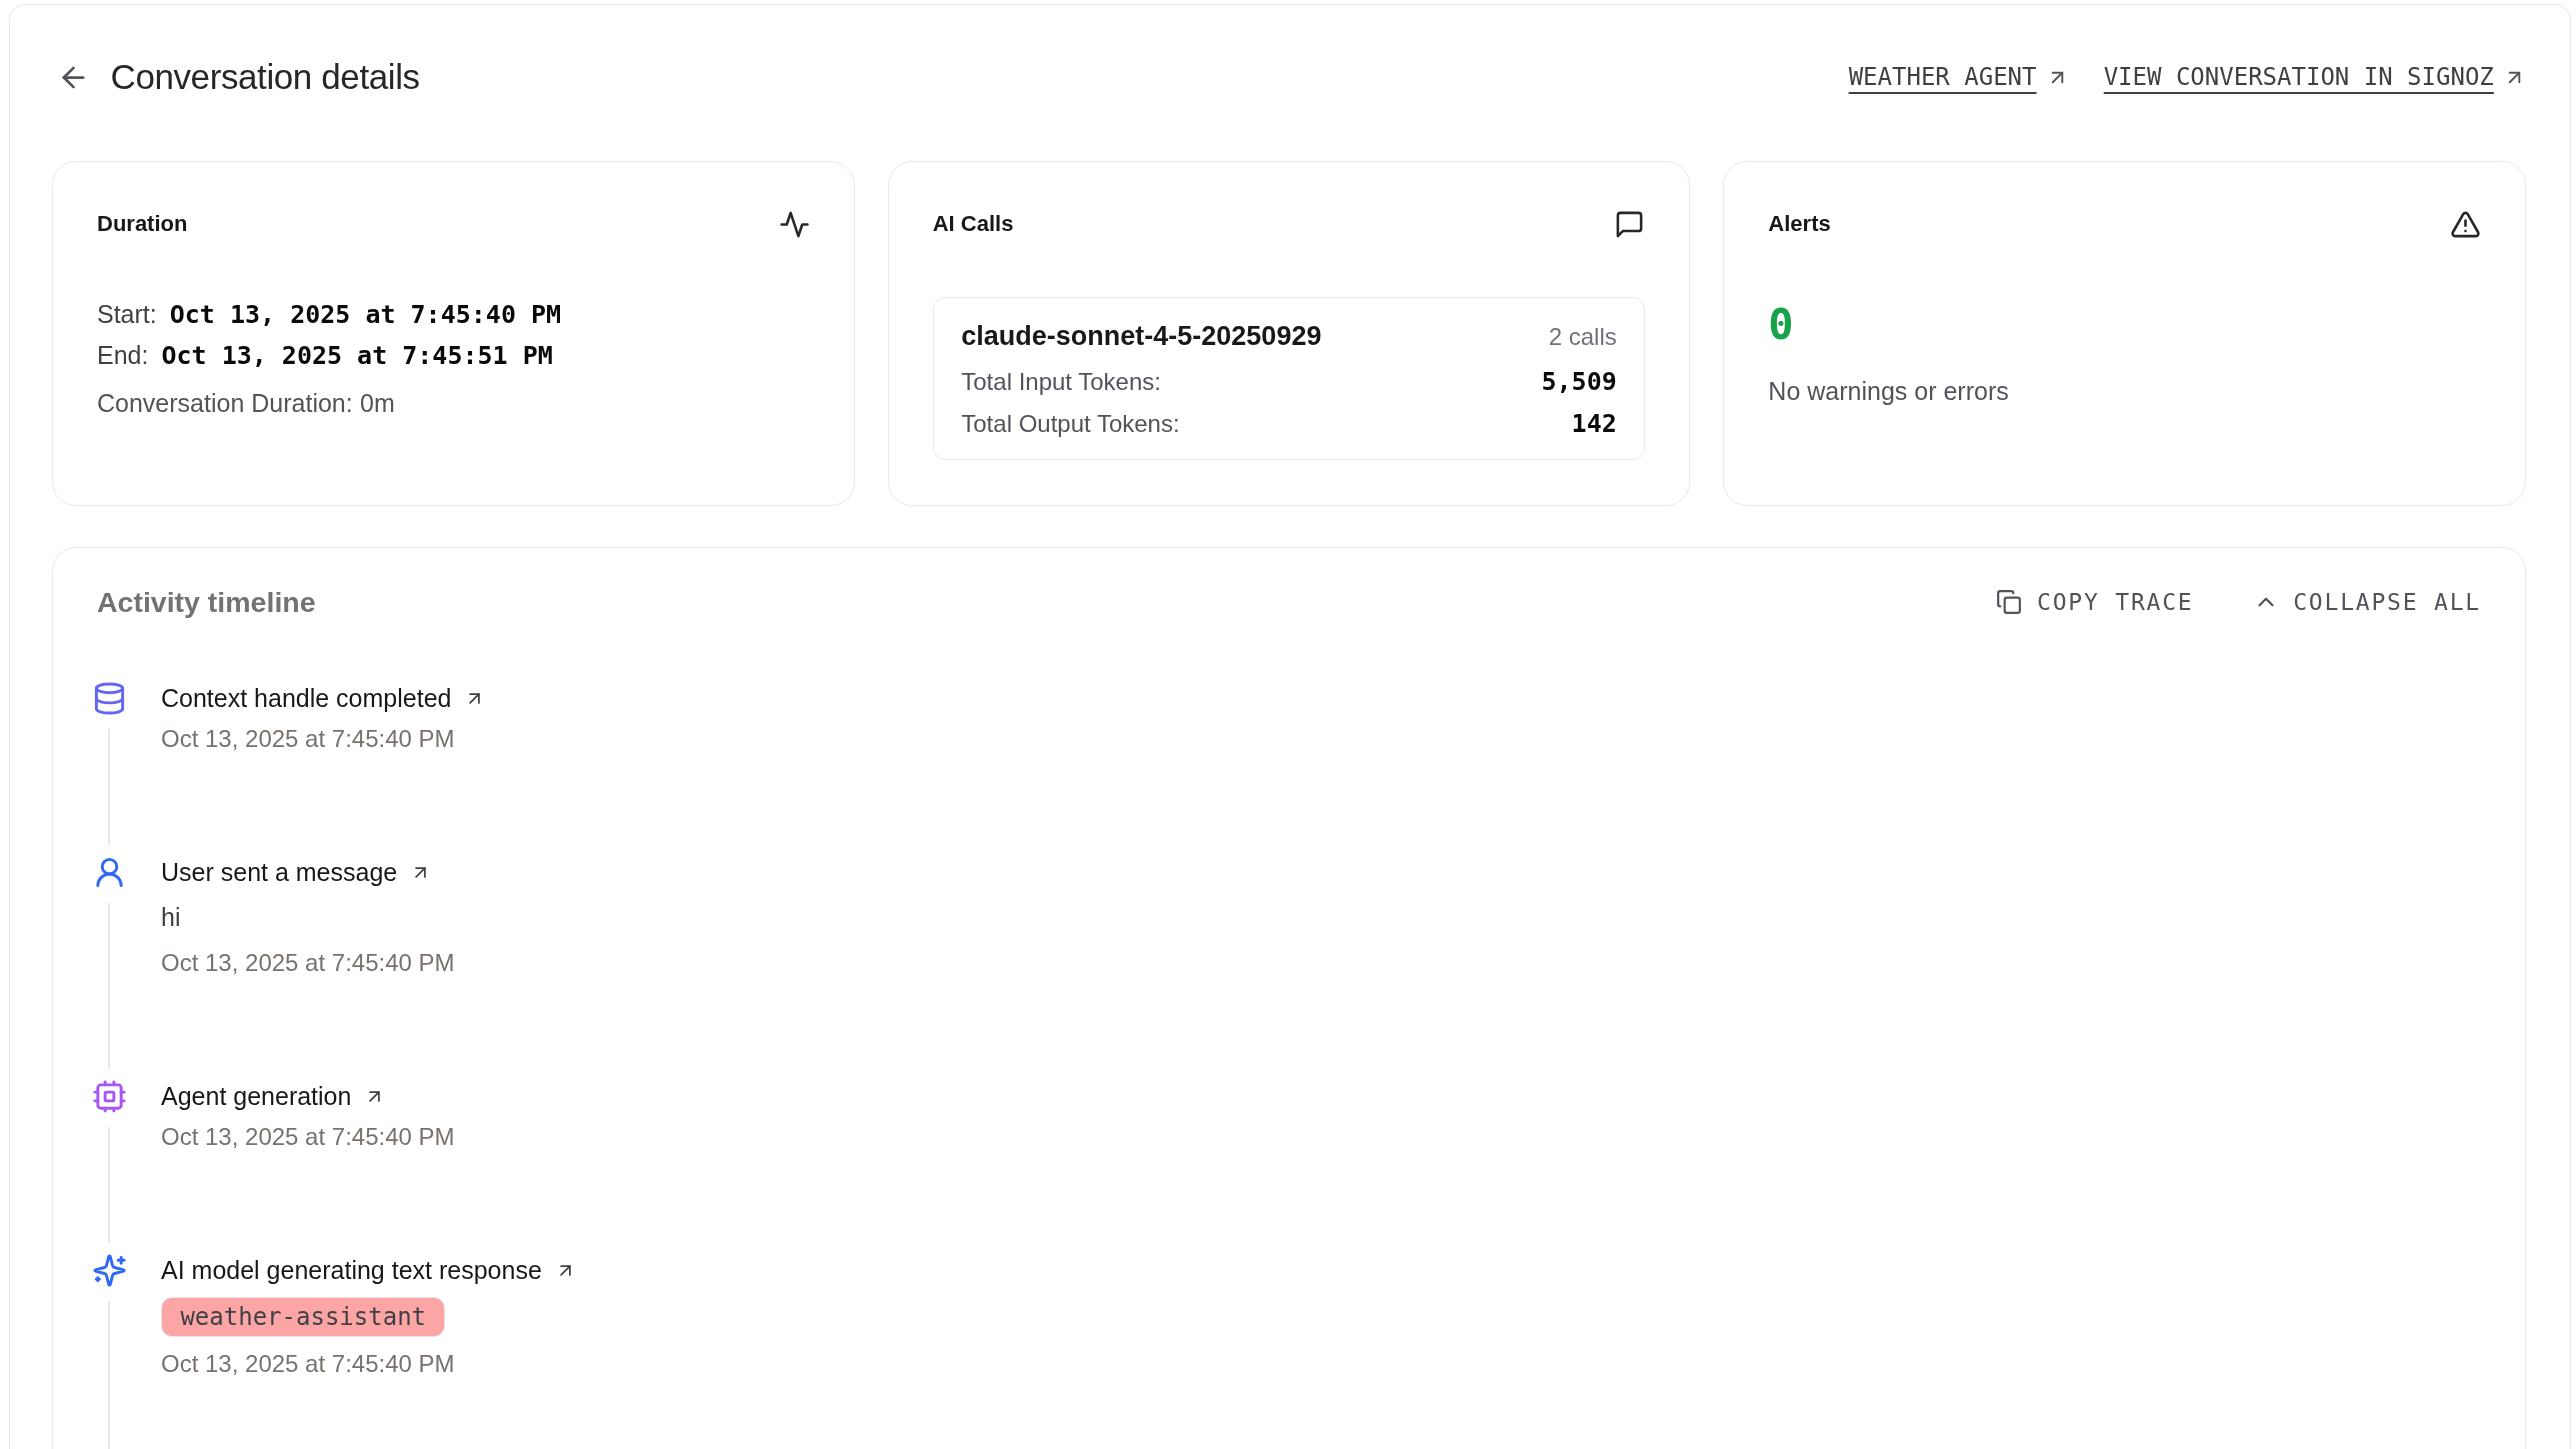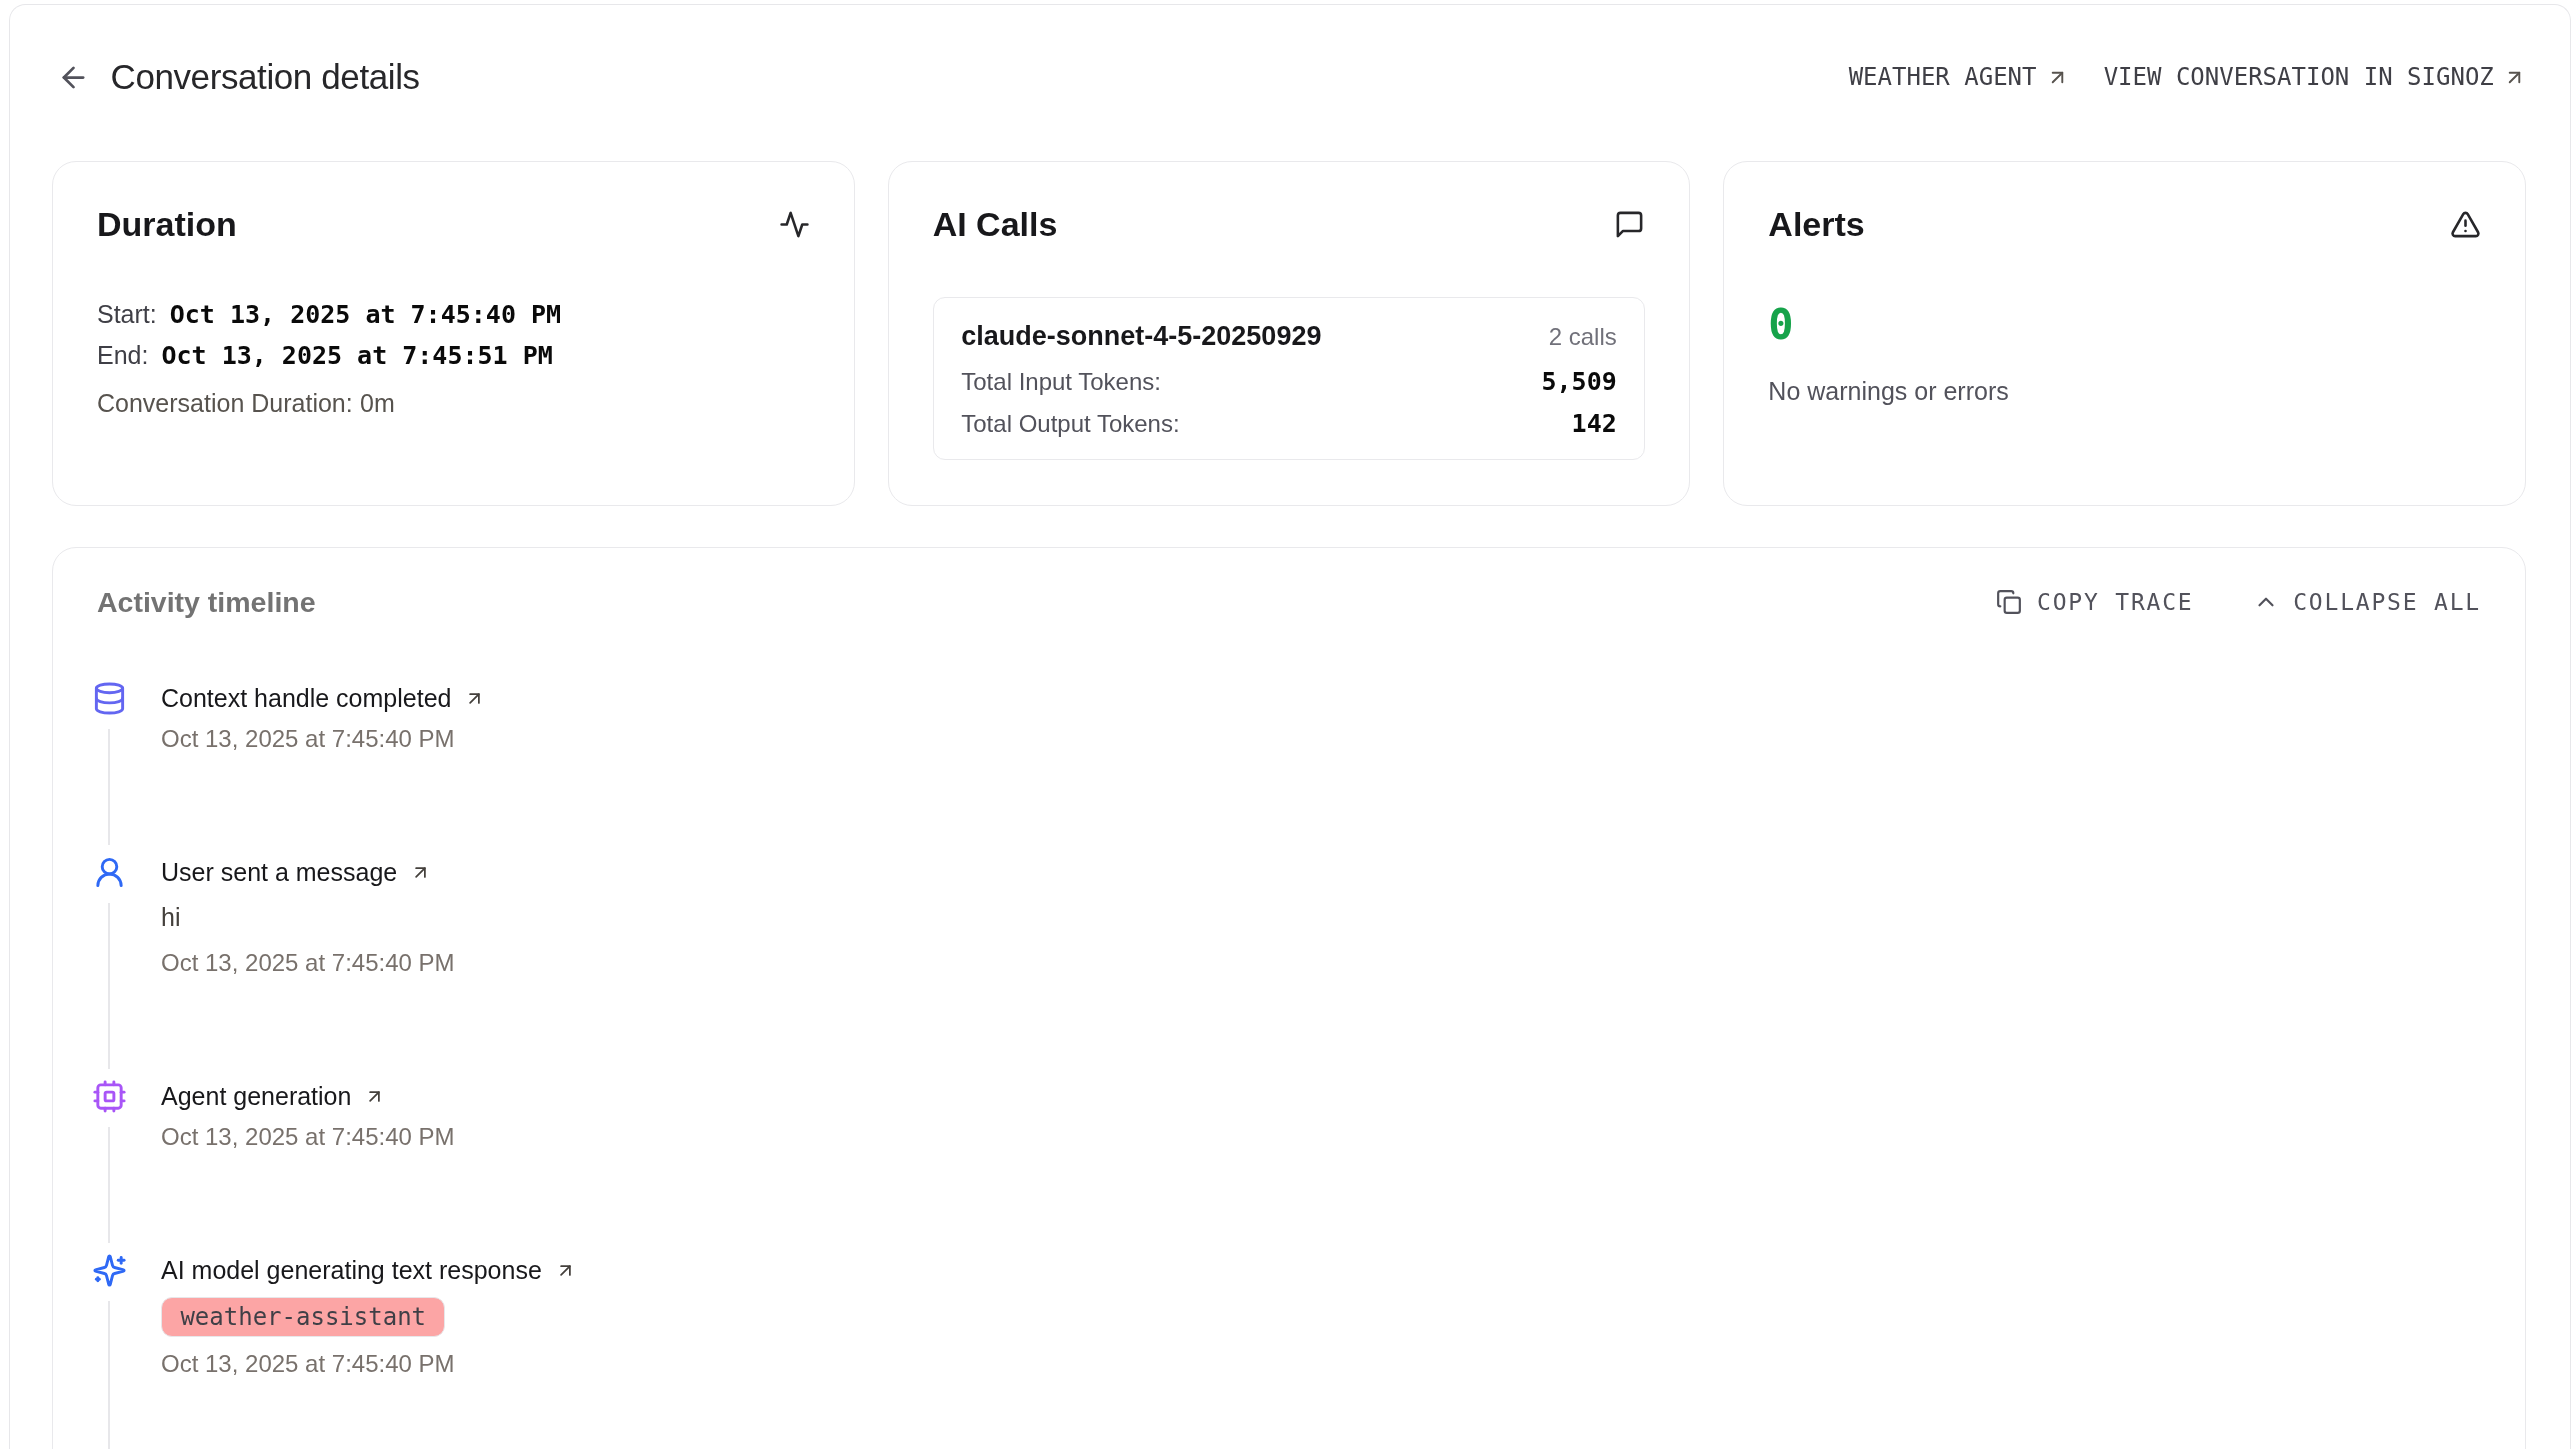--- a/index.html
+++ b/index.html
@@ -28,32 +28,32 @@
     width:42px; height:42px; display:flex; align-items:center; justify-content:center;
     color:#52525b; cursor:pointer; flex:none; margin-right:16.5px;
   }
   .page-title { font-size:35px; font-weight:400; color:#27272a; letter-spacing:-0.4px; }
   .header-links { margin-left:auto; display:flex; align-items:center; gap:35px; }
   .header-link {
     display:flex; align-items:center; gap:9.2px;
     font-family:"DejaVu Sans Mono", monospace; font-size:24px; color:#3f3f46;
     cursor:pointer;
   }
-  .header-link .lbl { text-decoration-thickness:1.8px; text-underline-offset:7.3px; }
+  .header-link .lbl { text-decoration:underline; text-decoration-thickness:1.8px; text-underline-offset:7.3px; }
   .ext-ic { color:#57534e; flex:none; }
 
   
   .cards-row { display:flex; gap:33px; margin-top:60px; }
   .card {
     flex:1; height:345px; background:#fff;
     border:1.8px solid #e9e9ec; border-radius:24px;
     padding:40px 44px;
   }
   .card-head { display:flex; justify-content:space-between; align-items:center; height:44px; }
-  .card-title { font-size:34px; font-weight:600; color:#18181b; }
+  .card-title { font-size:22px; font-weight:600; color:#18181b; }
   .card-icon { color:#27272a; display:flex; }
 
   .kv-rows { margin-top:48px; }
   .kv-row { display:flex; align-items:baseline; gap:13px; line-height:40px; }
   .kv-label { font-size:25px; color:#3f3f46; }
   .kv-value { font-family:"DejaVu Sans Mono", monospace; font-size:25px; font-weight:700; color:#0a0a0a; }
   .conv-row { margin-top:7.3px; font-size:25px; color:#57534e; line-height:40px; }
   .conv-row .conv-value { color:#57534e; margin-left:7.3px; }
 
   .model-card {

